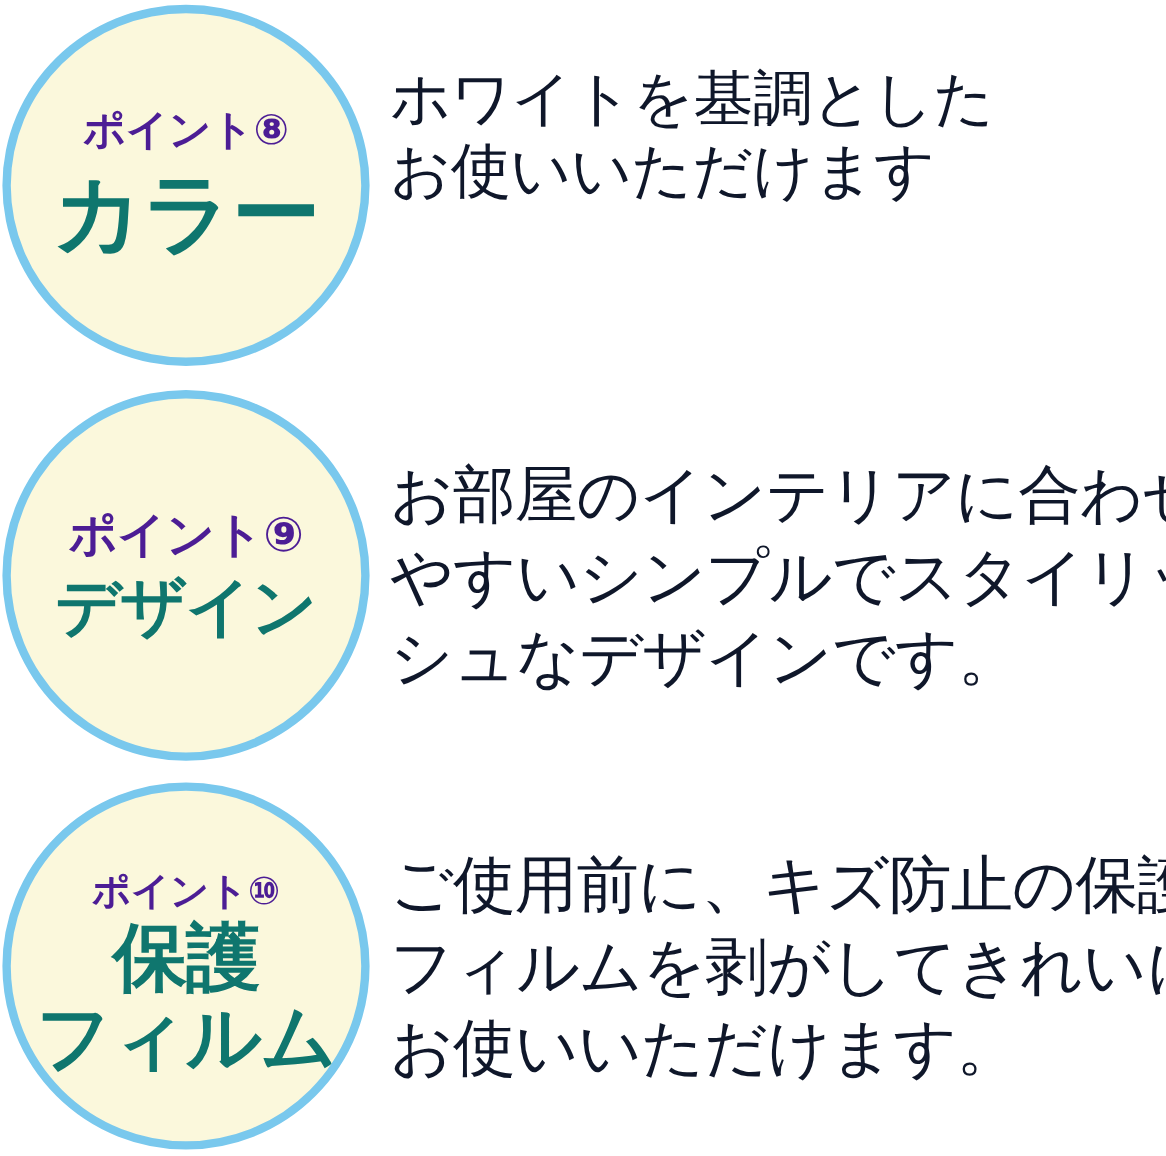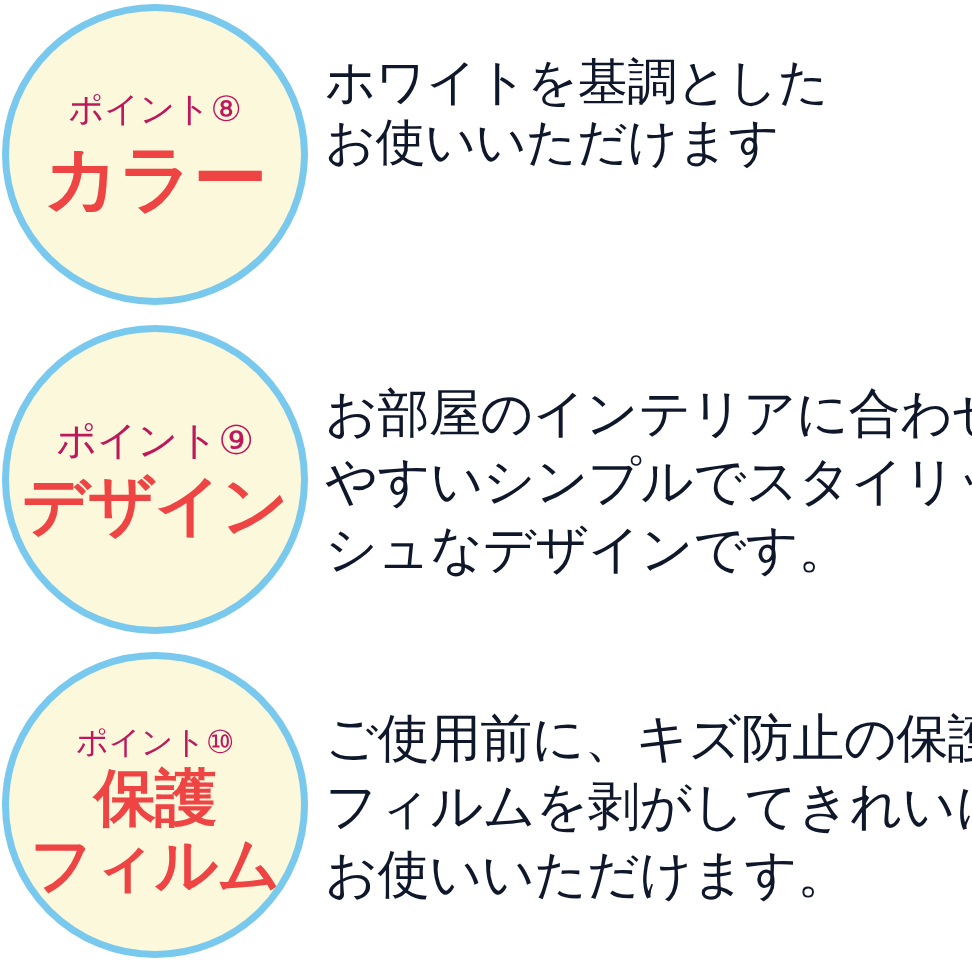--- a/index.html
+++ b/index.html
@@ -42,30 +42,30 @@
     border: 7px solid #79c8ed;
     display: flex;
     flex-direction: column;
     align-items: center;
     justify-content: center;
     text-align: center;
     overflow: hidden;
   }
 
   .badge-label {
-    font-weight: normal;
-    color: #be185d;
+    font-weight: bold;
+    color: #4c1d95;
     letter-spacing: -0.01em;
     line-height: 1;
     white-space: nowrap;
   }
 
   .badge-title {
     font-weight: bold;
-    color: #ef4444;
+    color: #0f766e;
     line-height: 1.02;
     letter-spacing: -0.015em;
     white-space: nowrap;
   }
 
   .badge-title.two-line {
     white-space: normal;
   }
   .badge-title .tline { display: block; }
 
@@ -95,21 +95,21 @@
   #row-1 .desc .dline { line-height: 60px; }
 
   
   #row-2 { top: 320px; height: 325px; }
   #row-2 .badge {
     top: 5px;
     width: 306px;
     height: 309px;
   }
   #row-2 .badge-label { font-size: 40px; margin-bottom: 12px; }
-  #row-2 .badge-title { font-size: 66px; }
+  #row-2 .badge-title { font-size: 54px; }
   #row-2 .desc { top: 59px; font-size: 52px; }
   #row-2 .desc .dline { line-height: 68px; }
 
   
   #row-3 { top: 645px; height: 318px; }
   #row-3 .badge {
     top: 7px;
     width: 306px;
     height: 306px;
   }

